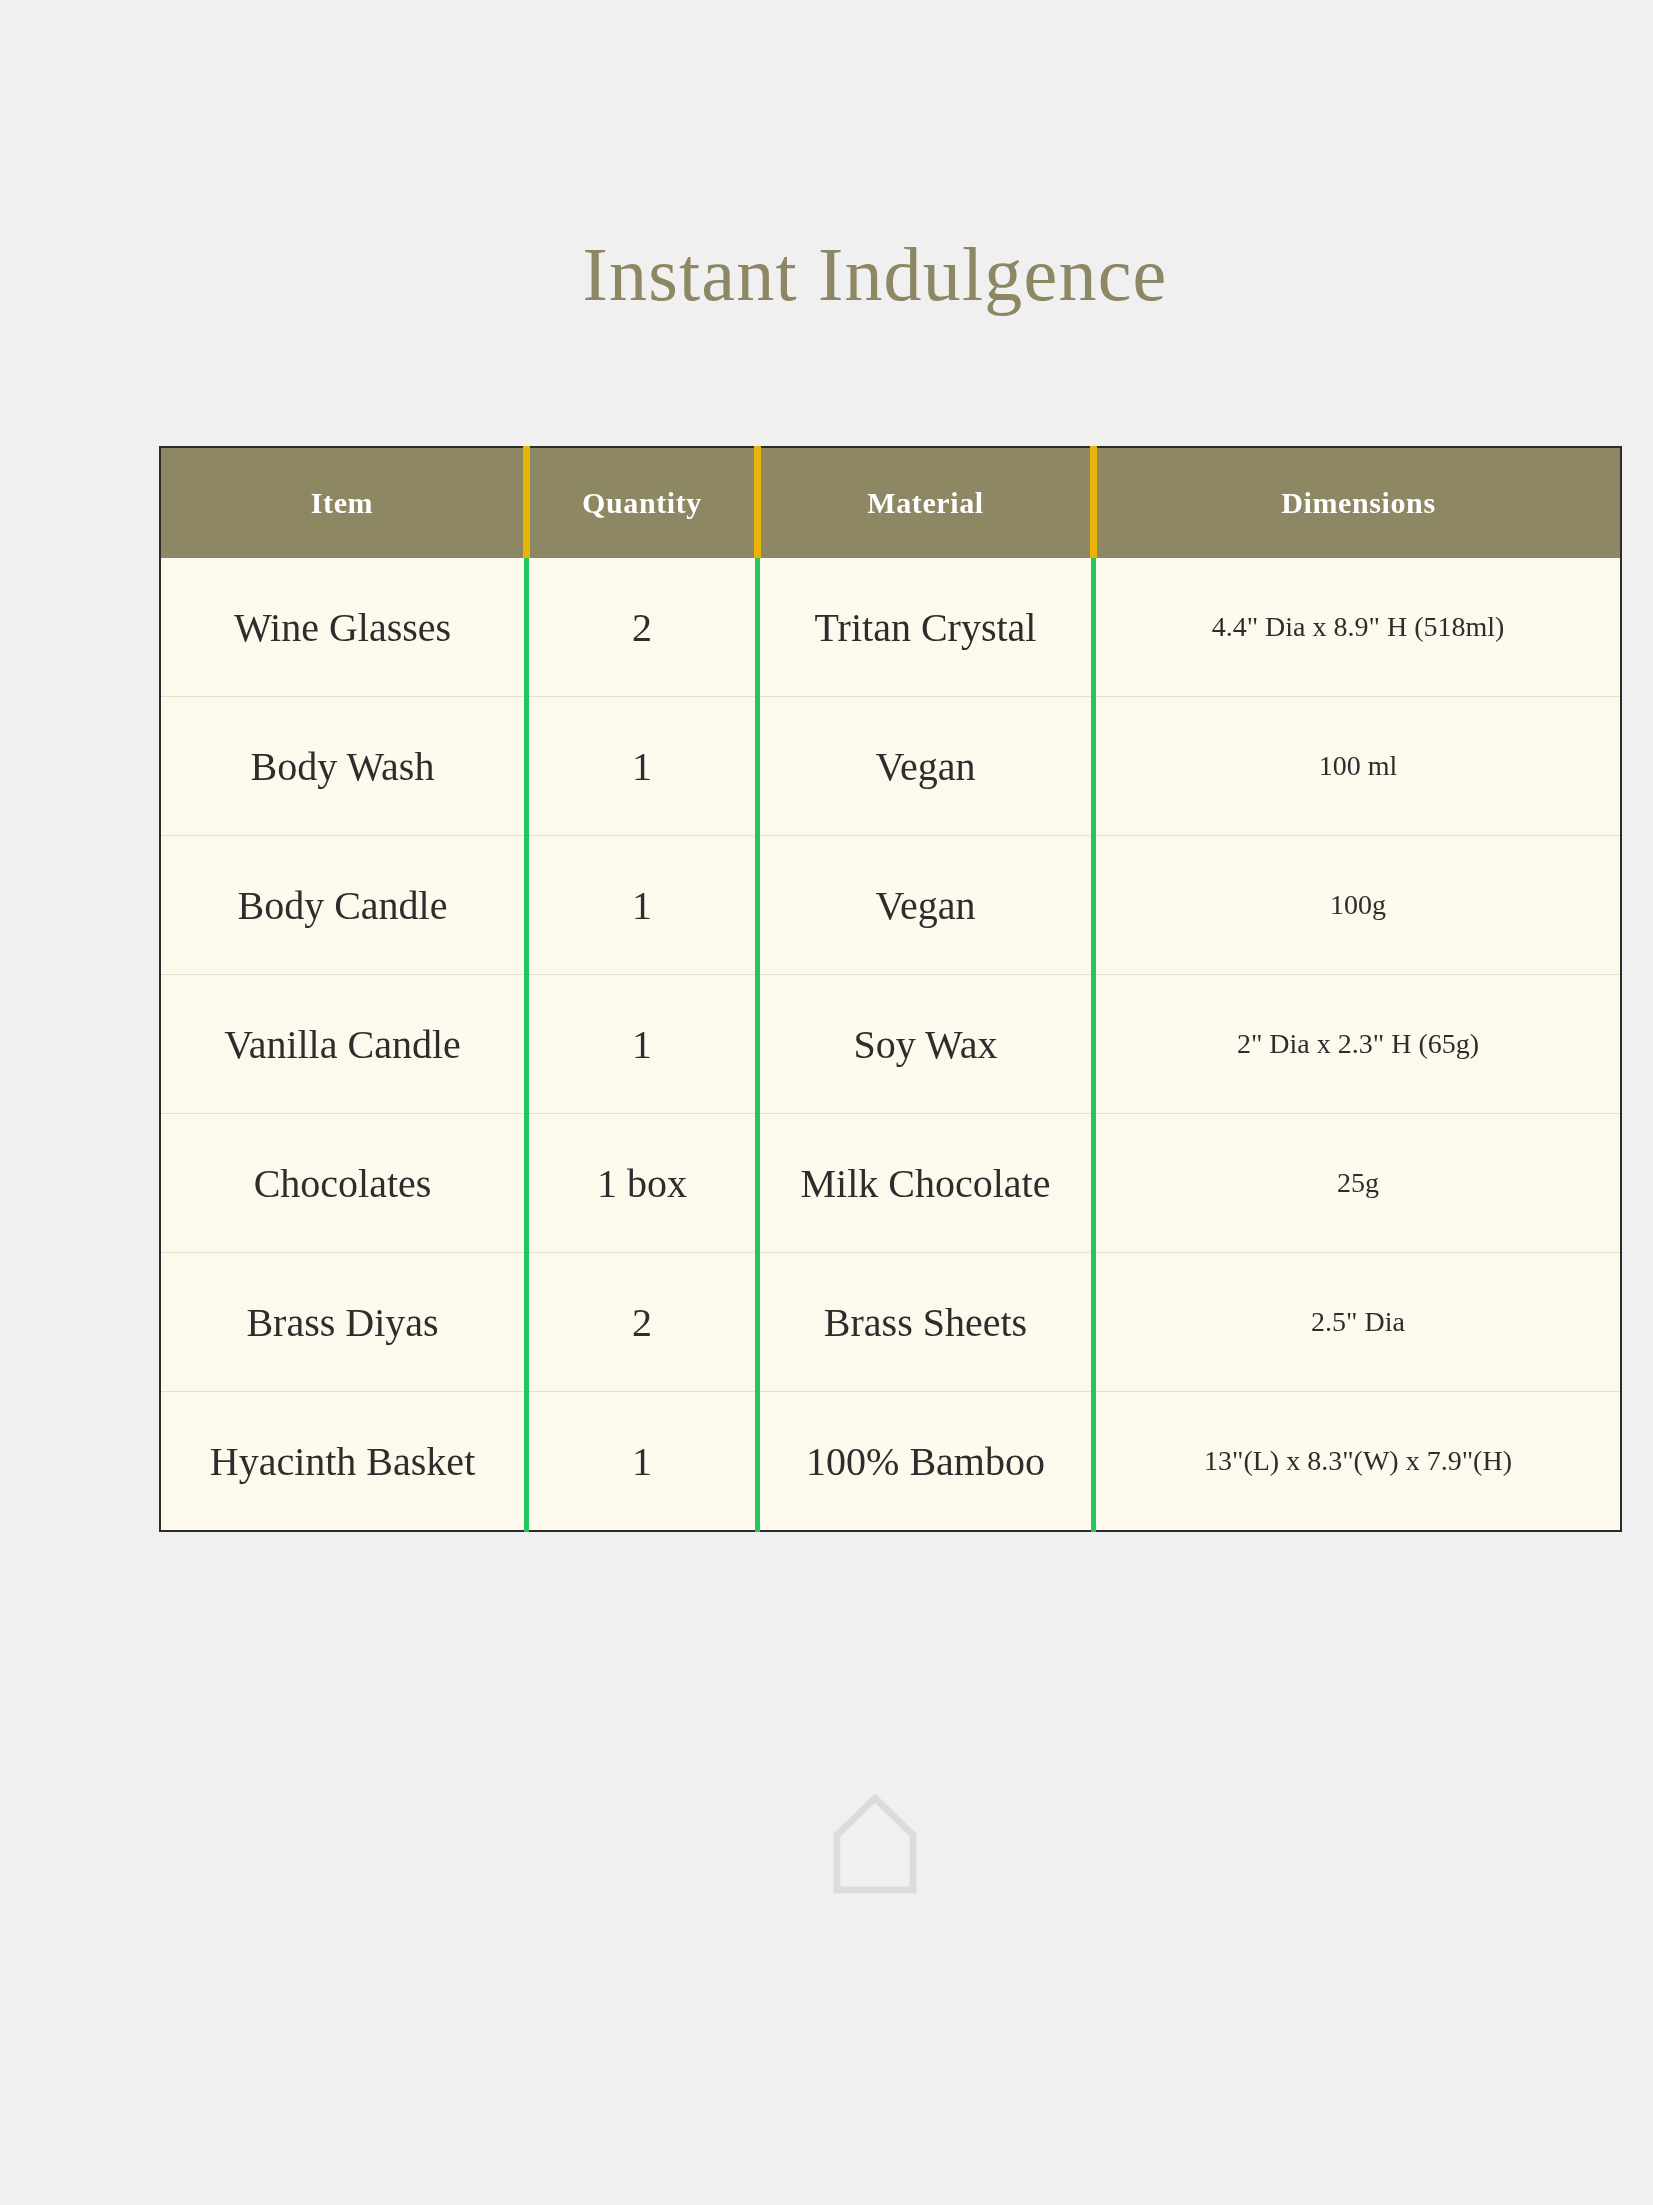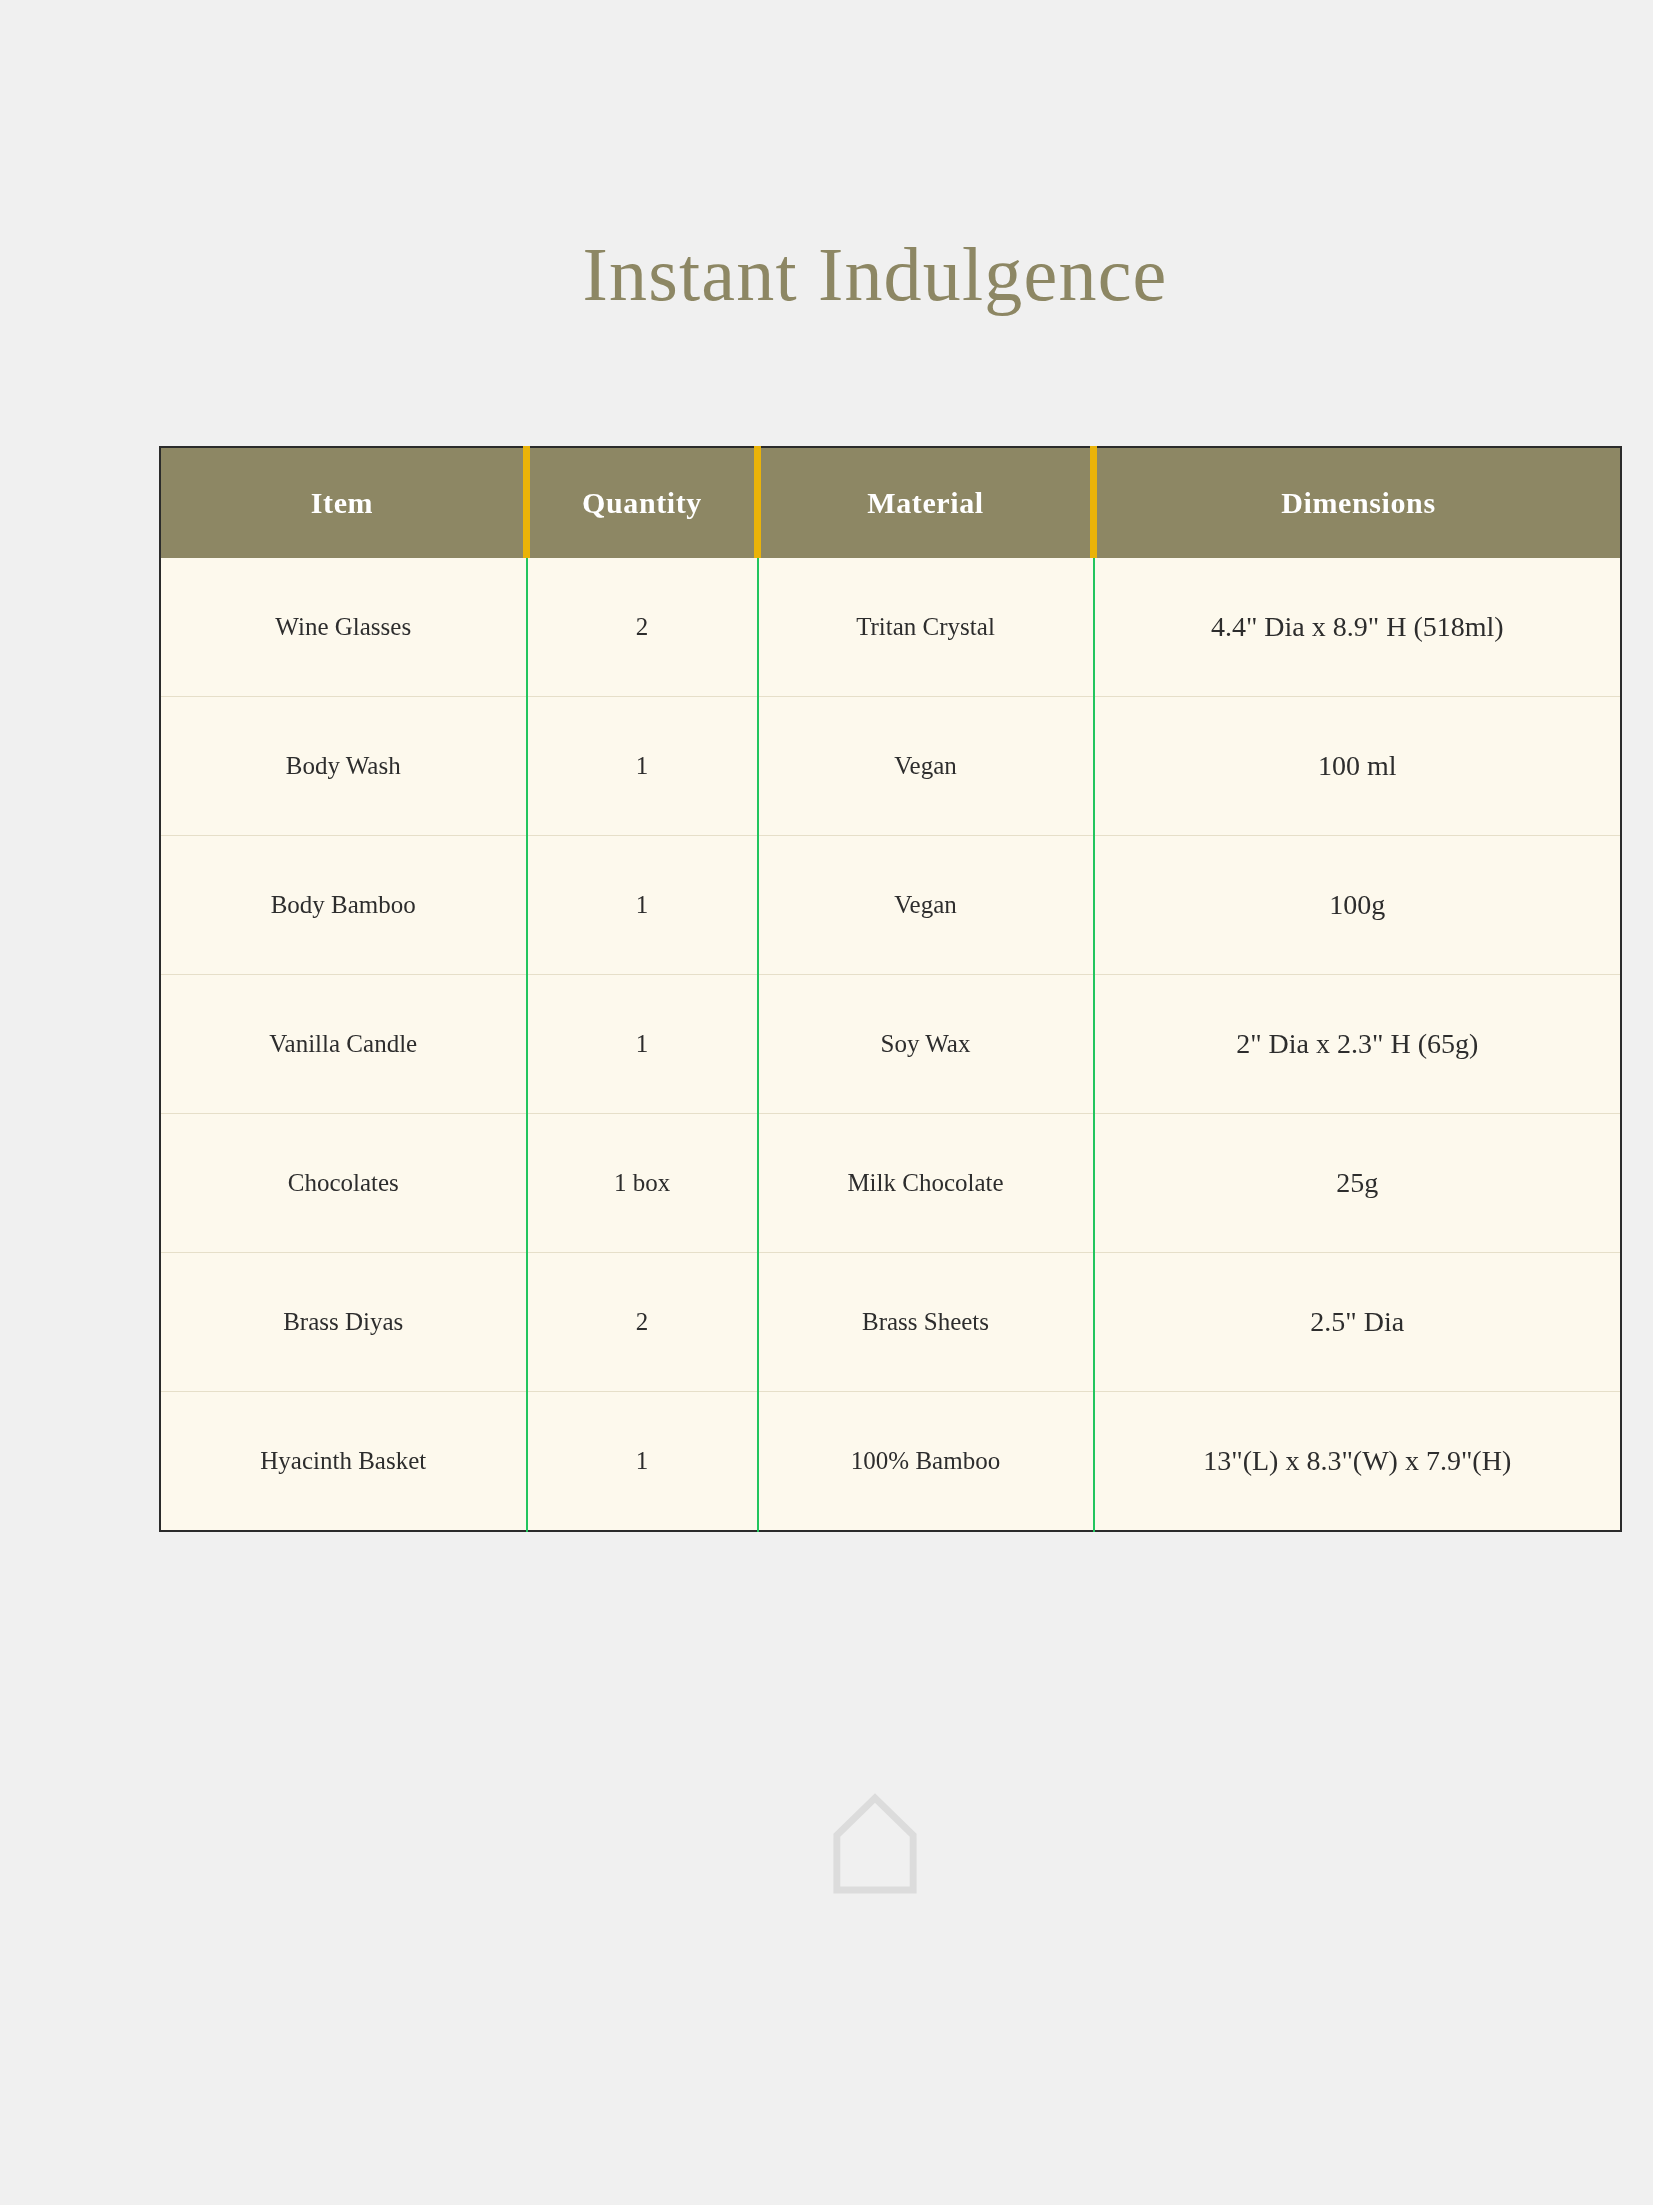--- a/index.html
+++ b/index.html
@@ -59,25 +59,25 @@
     border-right: 7px solid #eab308;
   }
   table.spec thead th:last-child {
     border-right: none;
   }
   table.spec tbody td {
     height: 136px;
     text-align: center;
     vertical-align: middle;
     font-family: "Liberation Serif", serif;
-    font-size: 25px;
+    font-size: 40px;
     color: #2d2d2d;
     background: #fdf9ed;
     border-bottom: 1px solid #e6dfc9;
-    border-right: 2px solid #22c55e;
+    border-right: 5px solid #22c55e;
   }
   table.spec tbody tr:last-child td {
     border-bottom: none;
   }
   table.spec tbody td:last-child {
     border-right: none;
   }
   table.spec tbody td.col-dim {
     font-size: 28px;
   }
@@ -122,21 +122,21 @@
           <td class="col-mat">Tritan Crystal</td>
           <td class="col-dim">4.4" Dia x 8.9" H (518ml)</td>
         </tr>
         <tr>
           <td class="col-item">Body Wash</td>
           <td class="col-qty">1</td>
           <td class="col-mat">Vegan</td>
           <td class="col-dim">100 ml</td>
         </tr>
         <tr>
-          <td class="col-item">Body Bamboo</td>
+          <td class="col-item">Body Candle</td>
           <td class="col-qty">1</td>
           <td class="col-mat">Vegan</td>
           <td class="col-dim">100g</td>
         </tr>
         <tr>
           <td class="col-item">Vanilla Candle</td>
           <td class="col-qty">1</td>
           <td class="col-mat">Soy Wax</td>
           <td class="col-dim">2" Dia x 2.3" H (65g)</td>
         </tr>

